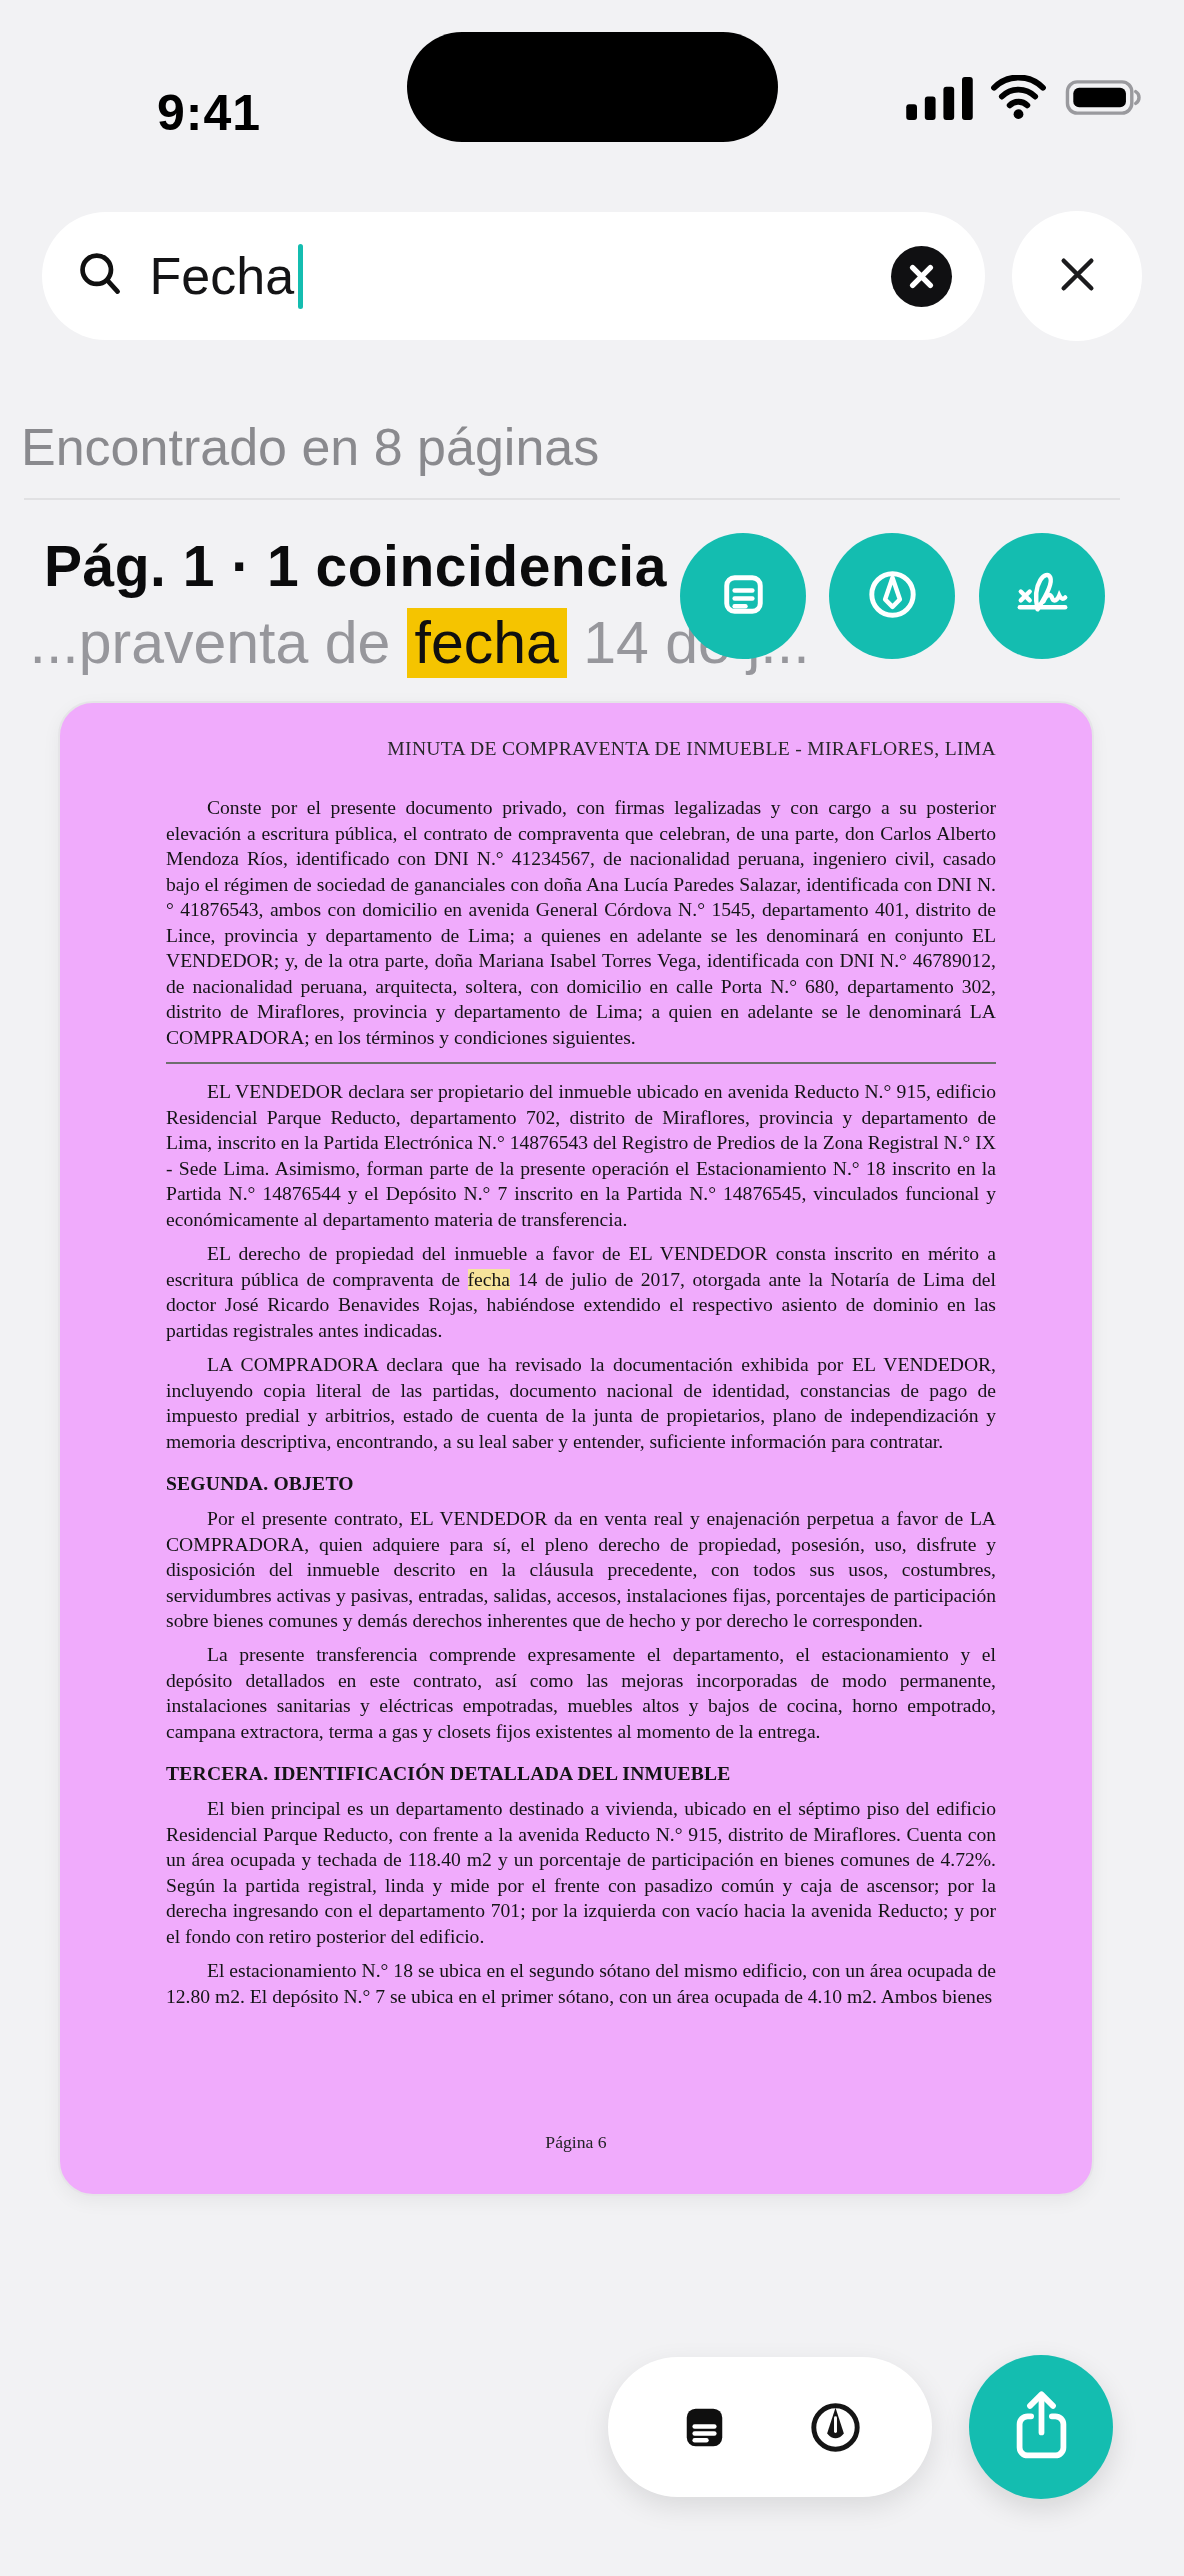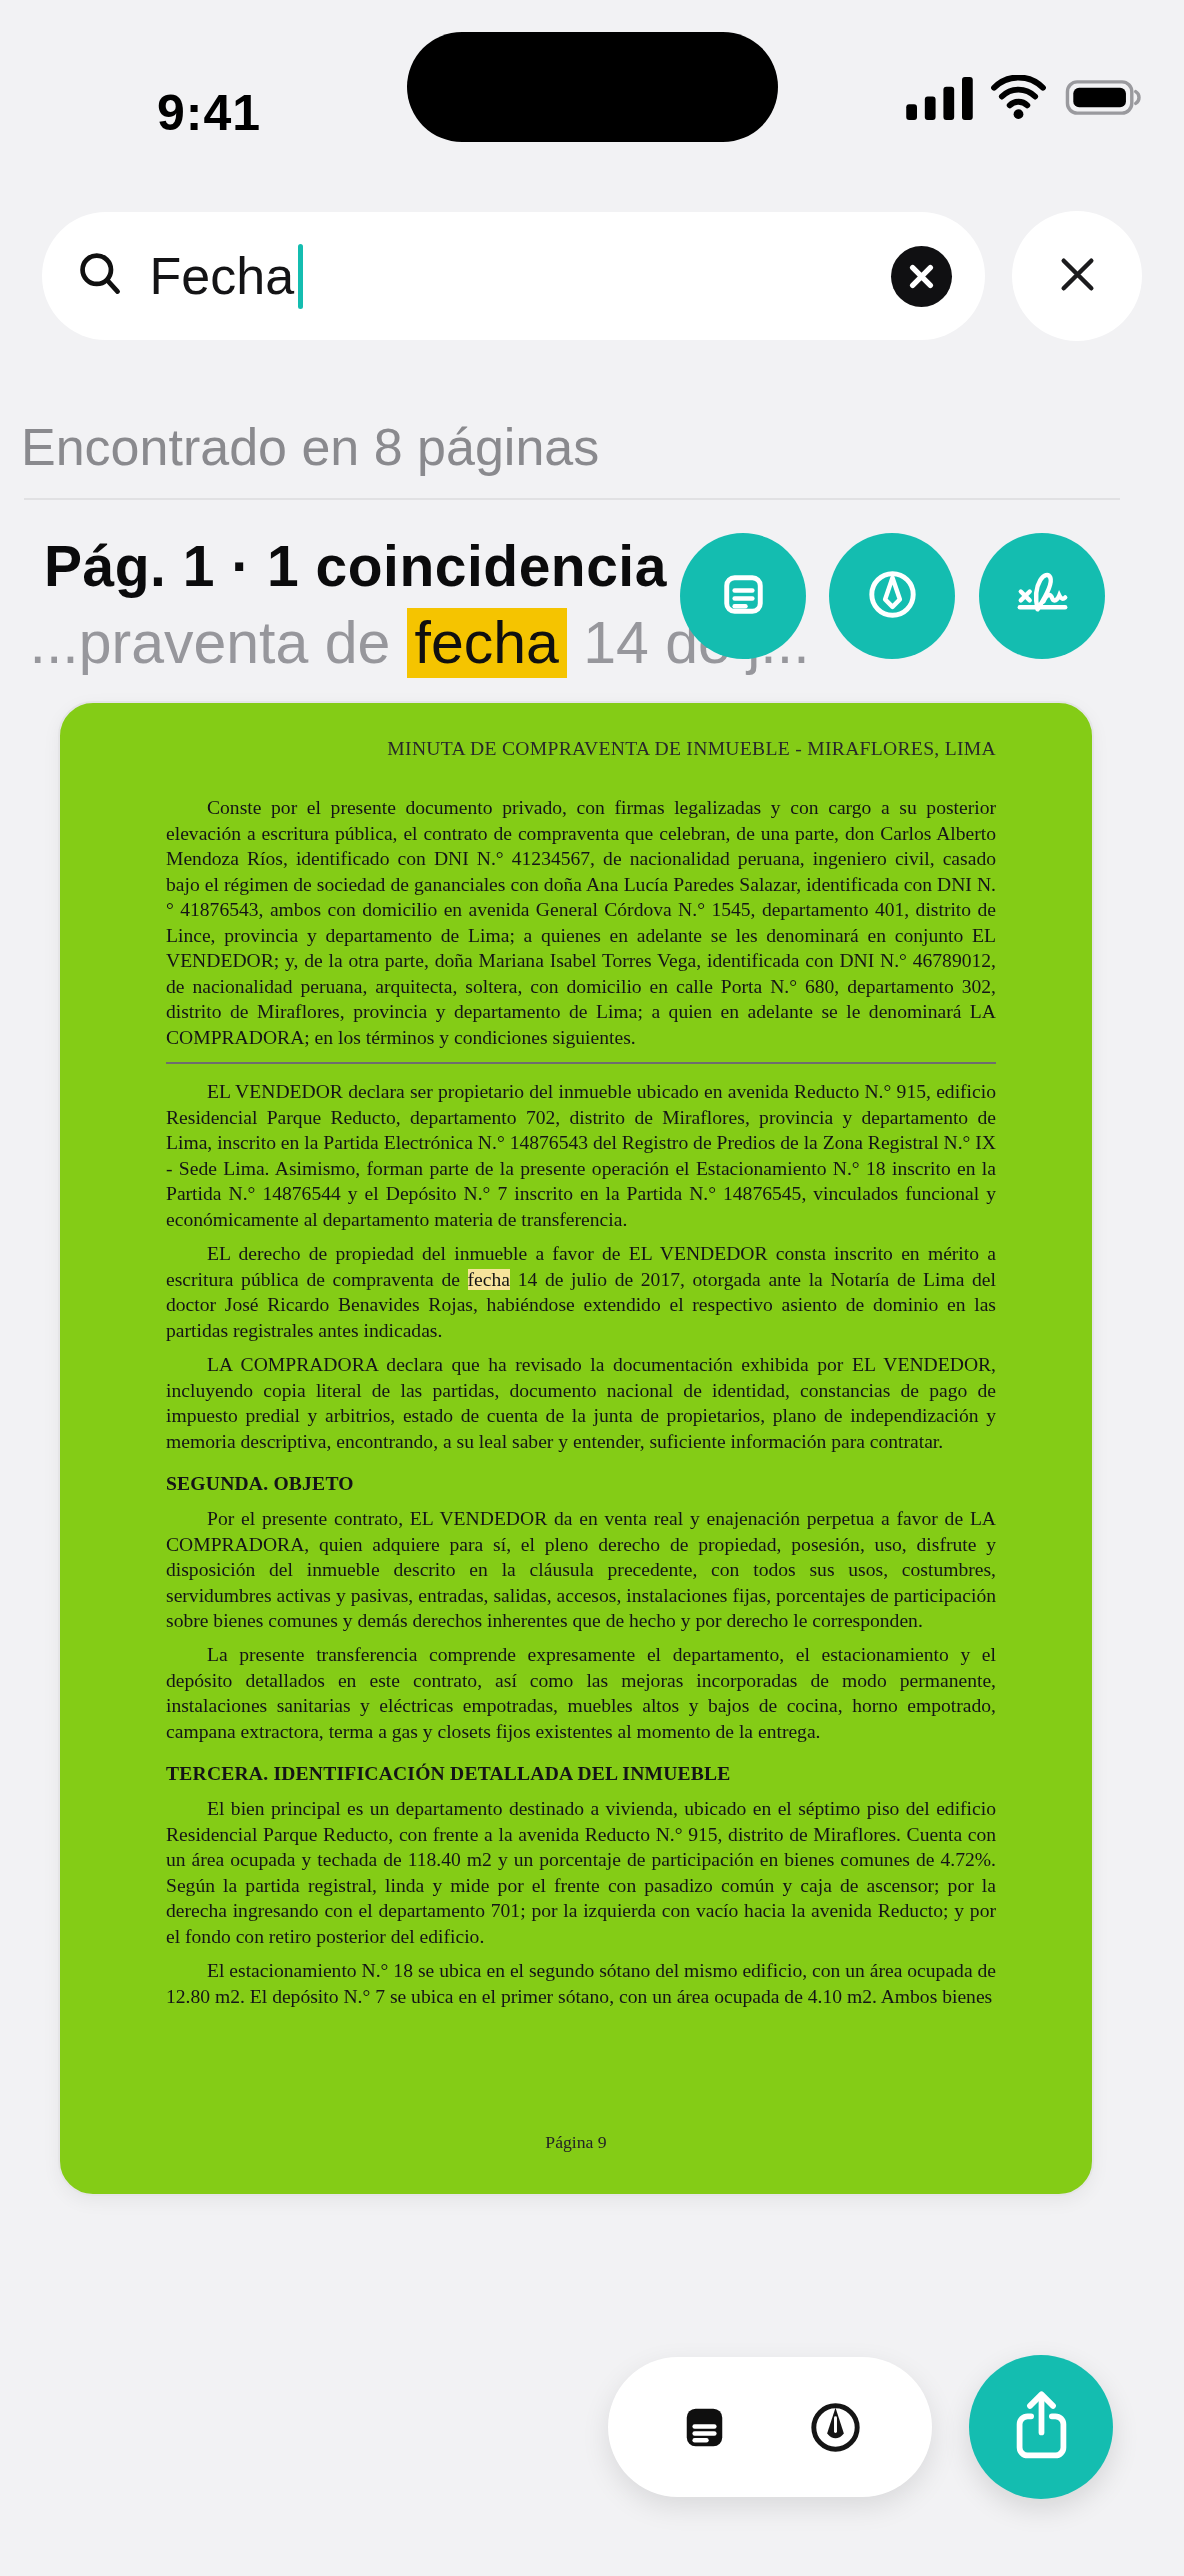--- a/index.html
+++ b/index.html
@@ -37,21 +37,21 @@
   .result-label{position:absolute;top:533px;left:44px;font-size:57px;font-weight:600;color:#0B0B0C;letter-spacing:0.5px;}
   .result-snippet{position:absolute;top:609px;left:29.5px;font-size:59px;color:#97979C;white-space:nowrap;}
   .snippet-hl{background:var(--search-highlight);color:#101010;padding:2px 7.9px;}
   .action-btn{position:absolute;top:533px;width:126px;height:126px;border-radius:50%;background:var(--accent);display:flex;align-items:center;justify-content:center;}
   .action-note{left:680px;}
   .action-annotate{left:829px;}
   .action-signature{left:979px;}
   
   .doc-card{
     position:absolute;left:58px;top:701px;width:1036px;height:1495px;
-    background:#84cc16;border:2px solid #E5E5E7;border-radius:35px;
+    background:#f0abfc;border:2px solid #E5E5E7;border-radius:35px;
     box-shadow:0 5.9px 17.7px rgba(0,0,0,.05);
     padding:35px 96px 0 106px;overflow:hidden;
   }
   .doc-header{font-family:"Liberation Serif",serif;font-size:19.6px;color:#28282A;text-align:right;letter-spacing:0.3px;margin-bottom:35px;}
   .doc-body{font-family:"Liberation Serif",serif;font-size:19.6px;line-height:25.5px;color:#141416;text-align:justify;}
   .doc-body p{margin:0 0 8.8px 0;text-indent:41px;}
   .doc-body h3{font-size:19.6px;font-weight:700;margin:16.7px 0 9.8px 0;letter-spacing:0.2px;}
   .doc-divider{border:none;border-top:2px solid #6E6E6E;margin:11.8px 0 15.7px 0;}
   .doc-hl{background:var(--doc-highlight);}
   .doc-footer{position:absolute;bottom:41px;left:0;width:100%;text-align:center;font-family:"Liberation Serif",serif;font-size:17.7px;color:#232325;}
@@ -178,21 +178,21 @@
       <p>EL VENDEDOR declara ser propietario del inmueble ubicado en avenida Reducto N.° 915, edificio Residencial Parque Reducto, departamento 702, distrito de Miraflores, provincia y departamento de Lima, inscrito en la Partida Electrónica N.° 14876543 del Registro de Predios de la Zona Registral N.° IX - Sede Lima. Asimismo, forman parte de la presente operación el Estacionamiento N.° 18 inscrito en la Partida N.° 14876544 y el Depósito N.° 7 inscrito en la Partida N.° 14876545, vinculados funcional y económicamente al departamento materia de transferencia.</p>
       <p><span>EL derecho de propiedad del inmueble a favor de EL VENDEDOR consta inscrito en mérito a escritura pública de compraventa de </span><span class="doc-hl">fecha</span><span> 14 de julio de 2017, otorgada ante la Notaría de Lima del doctor José Ricardo Benavides Rojas, habiéndose extendido el respectivo asiento de dominio en las partidas registrales antes indicadas.</span></p>
       <p>LA COMPRADORA declara que ha revisado la documentación exhibida por EL VENDEDOR, incluyendo copia literal de las partidas, documento nacional de identidad, constancias de pago de impuesto predial y arbitrios, estado de cuenta de la junta de propietarios, plano de independización y memoria descriptiva, encontrando, a su leal saber y entender, suficiente información para contratar.</p>
       <h3>SEGUNDA. OBJETO</h3>
       <p>Por el presente contrato, EL VENDEDOR da en venta real y enajenación perpetua a favor de LA COMPRADORA, quien adquiere para sí, el pleno derecho de propiedad, posesión, uso, disfrute y disposición del inmueble descrito en la cláusula precedente, con todos sus usos, costumbres, servidumbres activas y pasivas, entradas, salidas, accesos, instalaciones fijas, porcentajes de participación sobre bienes comunes y demás derechos inherentes que de hecho y por derecho le corresponden.</p>
       <p>La presente transferencia comprende expresamente el departamento, el estacionamiento y el depósito detallados en este contrato, así como las mejoras incorporadas de modo permanente, instalaciones sanitarias y eléctricas empotradas, muebles altos y bajos de cocina, horno empotrado, campana extractora, terma a gas y closets fijos existentes al momento de la entrega.</p>
       <h3>TERCERA. IDENTIFICACIÓN DETALLADA DEL INMUEBLE</h3>
       <p>El bien principal es un departamento destinado a vivienda, ubicado en el séptimo piso del edificio Residencial Parque Reducto, con frente a la avenida Reducto N.° 915, distrito de Miraflores. Cuenta con un área ocupada y techada de 118.40 m2 y un porcentaje de participación en bienes comunes de 4.72%. Según la partida registral, linda y mide por el frente con pasadizo común y caja de ascensor; por la derecha ingresando con el departamento 701; por la izquierda con vacío hacia la avenida Reducto; y por el fondo con retiro posterior del edificio.</p>
       <p>El estacionamiento N.° 18 se ubica en el segundo sótano del mismo edificio, con un área ocupada de 12.80 m2. El depósito N.° 7 se ubica en el primer sótano, con un área ocupada de 4.10 m2. Ambos bienes</p>
     </div>
-  <div class="doc-footer">Página 9</div>
+  <div class="doc-footer">Página 6</div>
 </div>
 
 <div class="toolbar-pill">
   <span class="tb-icon">
     <svg width="71" height="71" viewBox="0 0 72 72">
       <rect x="18" y="17" width="36" height="38" rx="9" fill="#0F0F0F"></rect>
       <g stroke="#FFF" stroke-width="4.5" stroke-linecap="round">
         <path d="M 26,35 H 46"></path>
           <path d="M 26,42 H 46"></path>
           <path d="M 26,49 H 38"></path>

